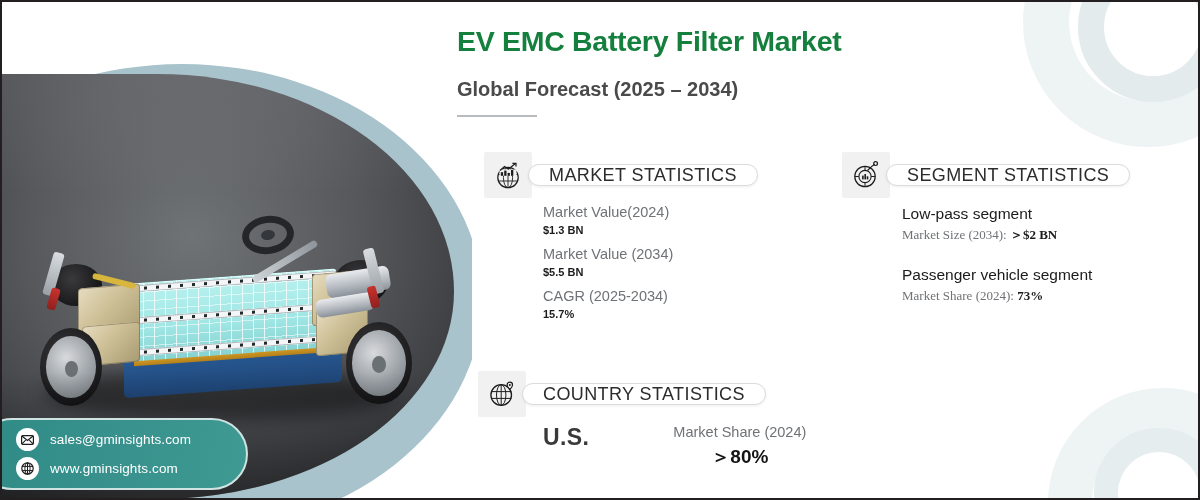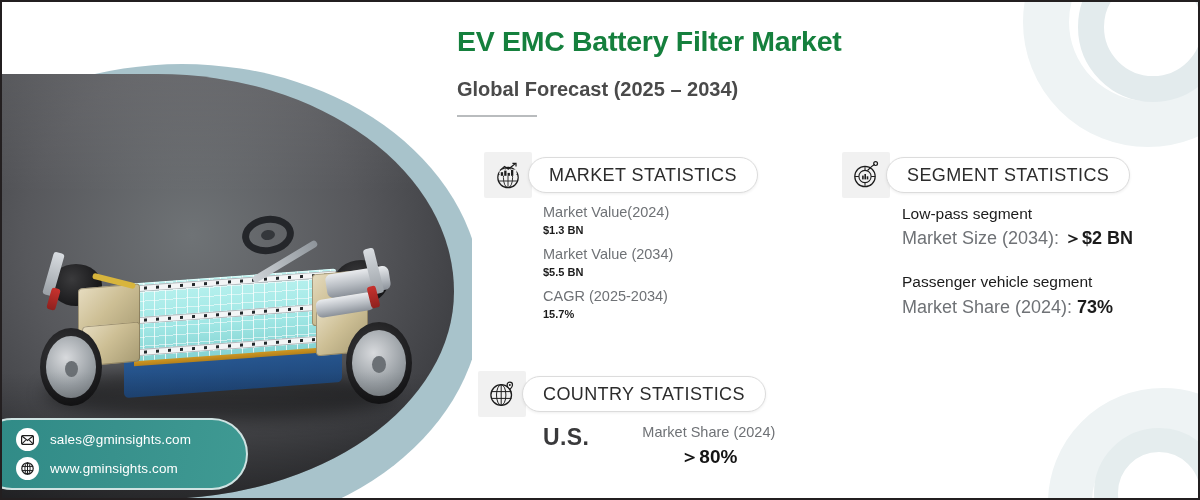--- a/index.html
+++ b/index.html
@@ -278,21 +278,21 @@
   .stat-ic-wrap {
     width: 48px; height: 46px;
     background: #f1f1f1;
     display: flex; align-items: center; justify-content: center;
     flex: none;
     border-radius: 2px;
   }
   .stat-ic-wrap svg { display: block; }
   .stat-chip {
     margin-left: -4px;
-    height: 36px;
+    height: 22px;
     padding: 8px 20px;
     background: #ffffff;
     border: 1px solid #dcdcdc;
     border-radius: 19px;
     display: flex; align-items: center;
     box-shadow: 0 1px 3px rgba(0,0,0,0.07);
   }
   .stat-chip span {
     font-size: 18px; color: #2c2c2c; letter-spacing: 0.4px;
     white-space: nowrap;
@@ -310,26 +310,26 @@
   .stat-value {
     font-size: 11px; font-weight: 700; color: #1b1b1b;
     line-height: 1.35; margin-bottom: 6px;
   }
 
   .bd-segment { left: 900px; top: 200px; }
   .seg-title {
     font-size: 15.5px; font-weight: 400; color: #1b1b1b; line-height: 1.5;
   }
   .seg-line {
-    font-size: 18px; color: #6f7276; line-height: 1.5; white-space: nowrap;
+    font-size: 13px; color: #6f7276; line-height: 1.5; white-space: nowrap; font-family: Liberation Serif, serif;
   }
   .seg-line b { color: #1b1b1b; font-weight: 700; }
   .seg-gap { height: 18px; }
 
-  .bd-country { left: 541px; top: 422px; display: flex; align-items: flex-start; gap: 53px; }
+  .bd-country { left: 541px; top: 422px; display: flex; align-items: flex-start; gap: 84px; }
   .country-name {
     font-size: 23px; font-weight: 700; color: #39393b; letter-spacing: 0.4px;
   }
   .country-right { text-align: center; }
   .country-share-label { font-size: 14.5px; color: #6f7276; }
   .country-share-value {
     font-size: 19px; font-weight: 700; color: #141414; margin-top: 4px;
   }
 </style>
 </head>

